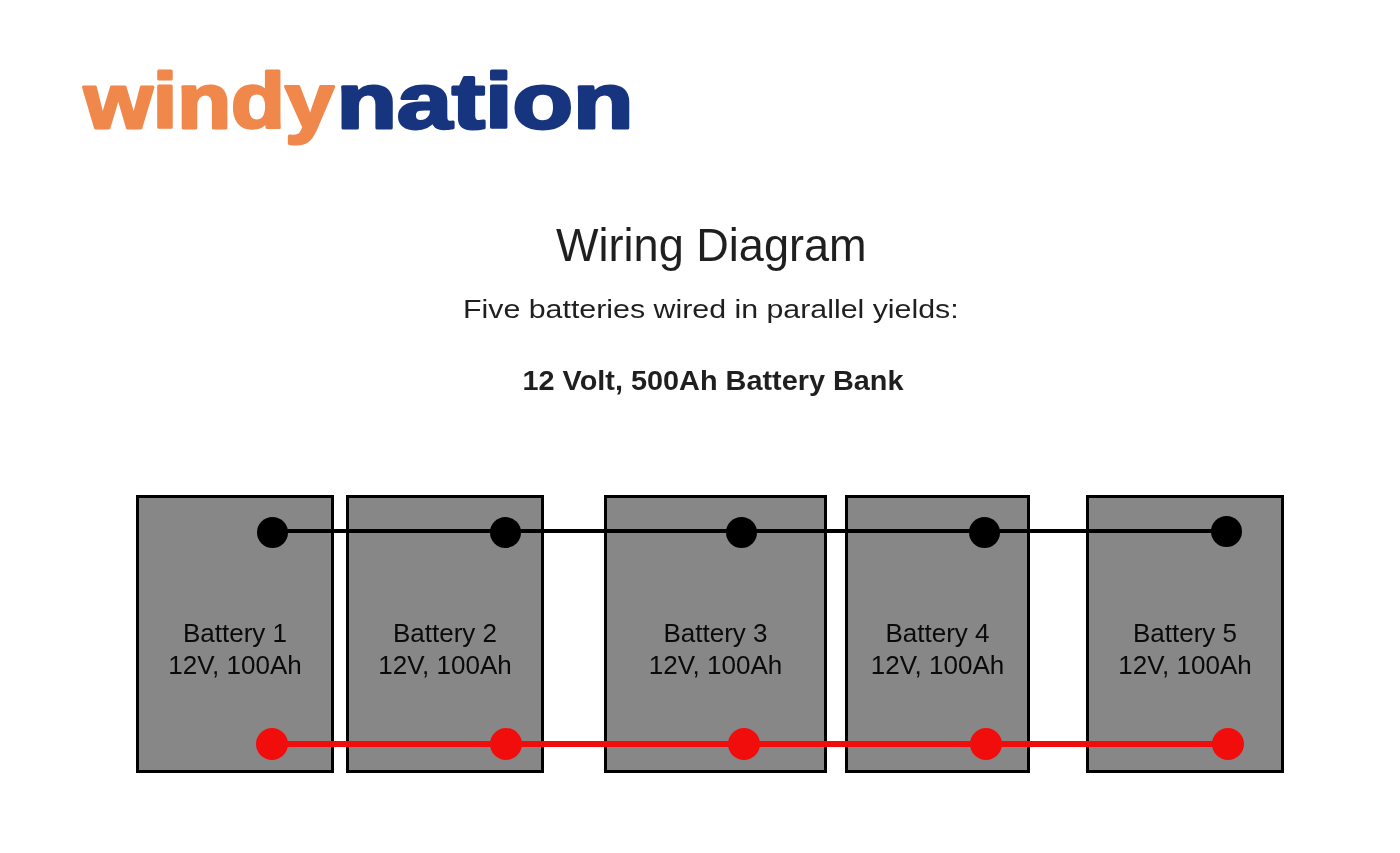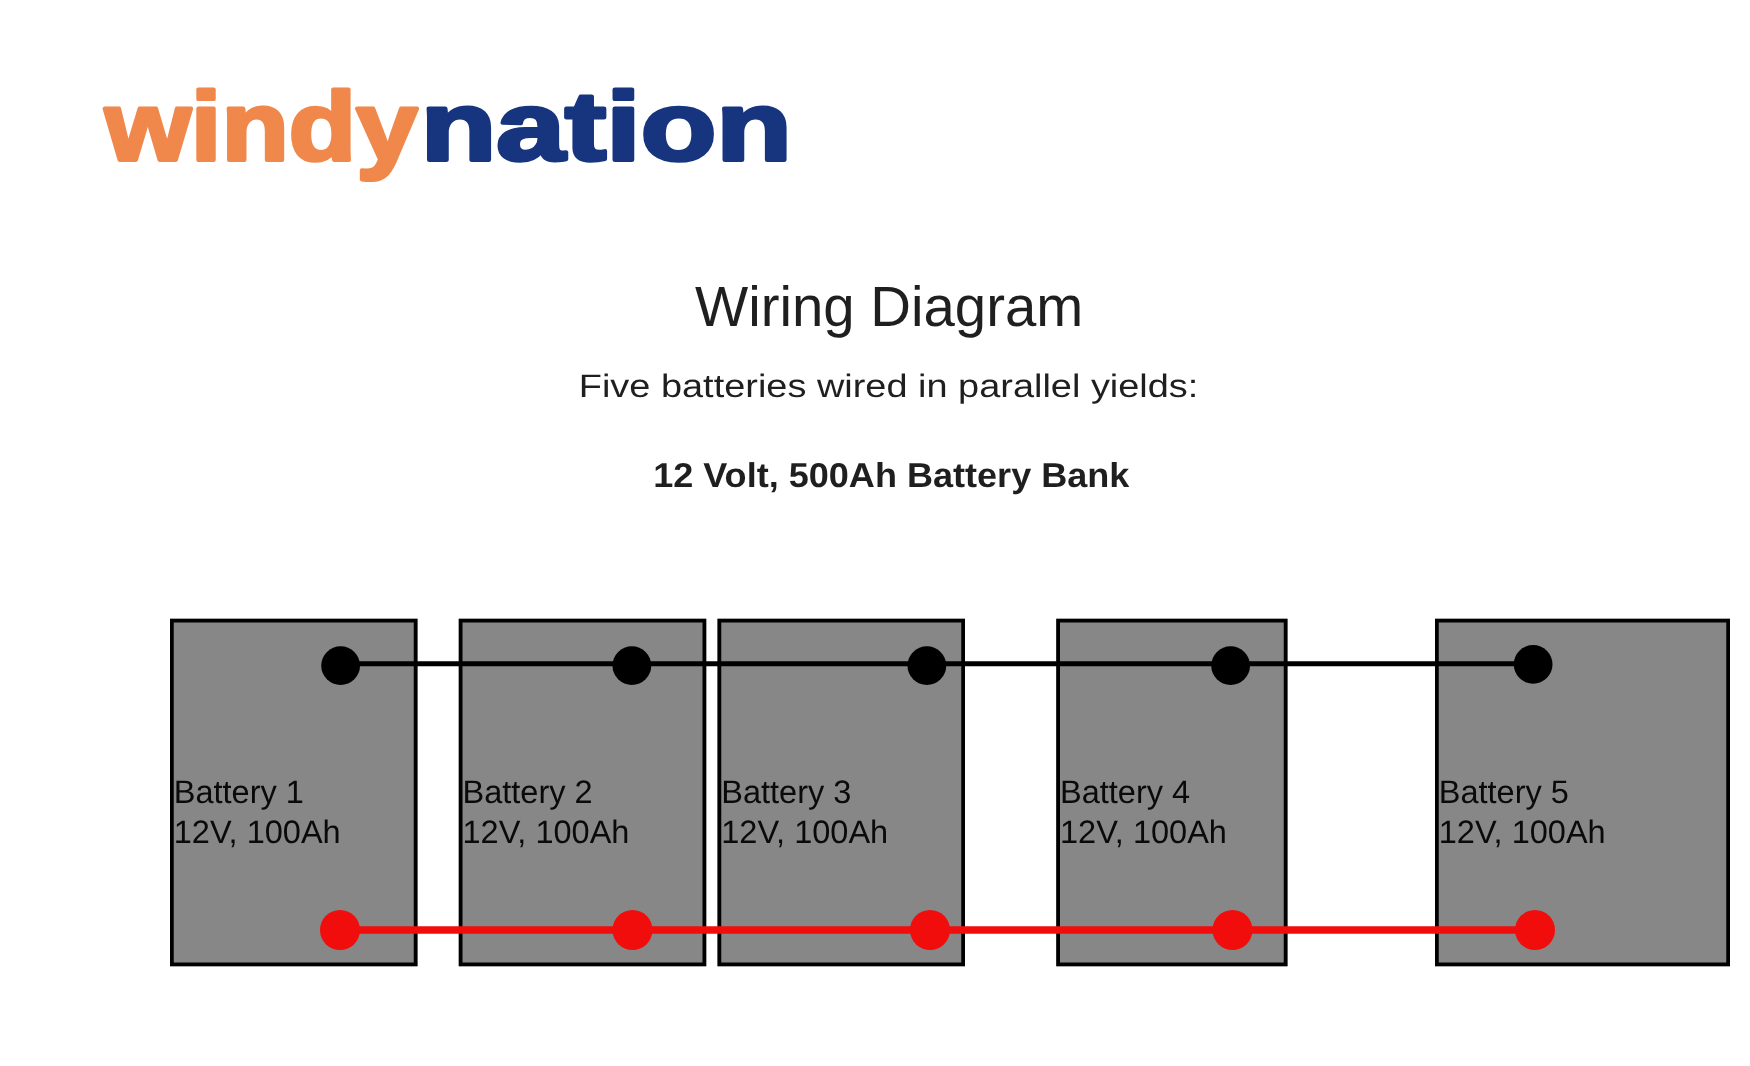--- a/index.html
+++ b/index.html
@@ -1,38 +1,38 @@
 <!DOCTYPE html>
 <html><head>
 <meta charset="utf-8">
 <style>
 html,body{margin:0;padding:0;width:1400px;height:853px;background:#ffffff;overflow:hidden}
 *{box-sizing:border-box}
 body{font-family:"Liberation Sans",sans-serif;position:relative}
 svg.hd{position:absolute;left:0;top:0}
 .bat{position:absolute;top:495px;height:278px;background:#878787;border:3px solid #000}
-.bat .lbl{position:absolute;left:0;top:120px;width:100%;font-size:26px;line-height:31.5px;color:#0a0a0a}
+.bat .lbl{position:absolute;left:0;top:120px;width:100%;text-align:center;font-size:26px;line-height:31.5px;color:#0a0a0a}
 .wire{position:absolute}
 .dot{position:absolute;border-radius:50%}
 </style>
 </head>
 <body>
 <div class="bat" style="left:136px;width:198px">
     <div class="lbl">Battery 1<br>12V, 100Ah</div>
   </div>
-<div class="bat" style="left:367px;width:198px">
+<div class="bat" style="left:346px;width:198px">
     <div class="lbl">Battery 2<br>12V, 100Ah</div>
   </div>
-<div class="bat" style="left:574px;width:198px">
+<div class="bat" style="left:604px;width:223px">
     <div class="lbl">Battery 3<br>12V, 100Ah</div>
   </div>
 <div class="bat" style="left:845px;width:185px">
     <div class="lbl">Battery 4<br>12V, 100Ah</div>
   </div>
-<div class="bat" style="left:1148px;width:236px">
+<div class="bat" style="left:1086px;width:198px">
     <div class="lbl">Battery 5<br>12V, 100Ah</div>
   </div>
 
 <div class="wire" style="left:272px;top:529px;width:954px;height:4px;background:#000"></div>
 <div class="wire" style="left:273px;top:740.5px;width:954px;height:6px;background:#f20d0d"></div>
 
 <div class="dot" style="left:256.5px;top:517px;width:31px;height:31px;background:#000"></div>
 <div class="dot" style="left:489.5px;top:517px;width:31px;height:31px;background:#000"></div>
 <div class="dot" style="left:725.5px;top:516.5px;width:31px;height:31px;background:#000"></div>
 <div class="dot" style="left:968.5px;top:516.5px;width:31px;height:31px;background:#000"></div>

